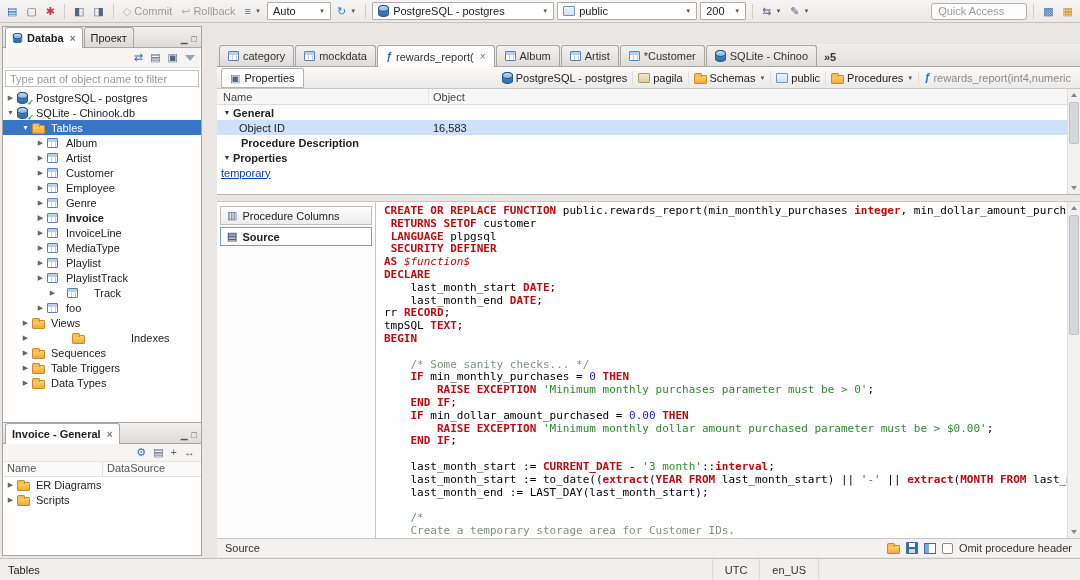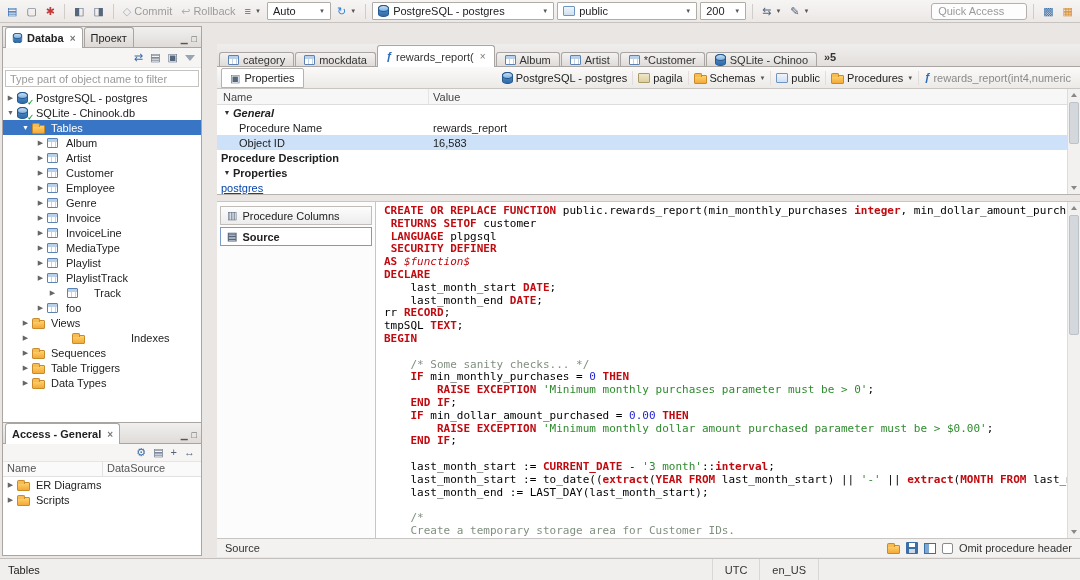--- a/index.html
+++ b/index.html
@@ -89,21 +89,21 @@
     background:#f7f5f4;border-bottom:1px solid #e7e4e1;flex:0 0 auto}
   .pp-head{display:flex;height:15px;border-bottom:1px solid #e2e2e2;background:#fafafa;color:#555;flex:0 0 auto}
   .pp-head .c1{width:100px;padding-left:4px;border-right:1px solid #e2e2e2}
   .pp-head .c2{padding-left:4px}
   .pp-rows{flex:1;overflow:hidden}
 
   
   .rpanel{position:absolute;top:44px;left:217px;right:0;bottom:23px;display:flex;flex-direction:column}
   .etabs{height:23px;display:flex;align-items:flex-end;background:linear-gradient(#f0eeed,#e2dfdc);
     border-bottom:1px solid #a8a5a2;padding-left:2px;flex:0 0 auto}
-  .etab{height:14px;display:flex;align-items:center;gap:4px;padding:0 8px;border:1px solid #a8a5a2;
+  .etab{height:21px;display:flex;align-items:center;gap:4px;padding:0 8px;border:1px solid #a8a5a2;
     border-bottom:none;border-radius:3px 3px 0 0;background:linear-gradient(#f4f2f1,#dedbd8);margin-right:1px;
     white-space:nowrap;color:#333;cursor:default}
   .etab.act{background:#fff;height:22px;margin-bottom:-1px;position:relative;z-index:2}
   .etab-overflow{margin:0 0 3px 6px;color:#333;font-weight:bold}
   .erow2{height:22px;display:flex;align-items:center;background:linear-gradient(#fbfaf9,#eceae7);
     border-bottom:1px solid #c8c5c2;padding:0 4px;flex:0 0 auto}
   .properties-tab{display:flex;align-items:center;gap:4px;height:20px;padding:0 8px;background:#fff;
     border:1px solid #b5b2af;border-radius:2px 2px 0 0;margin-bottom:-1px}
   .crumbs{margin-left:auto;display:flex;align-items:center;overflow:hidden;white-space:nowrap}
   .crumb{display:flex;align-items:center;gap:3px;padding:1px 5px;border-left:1px solid #e0ddda;cursor:default}
@@ -293,21 +293,21 @@
       <div class="trow" data-name="tree-item" style="padding-left: 32px;">
         <span class="exp" data-name="expand-right-icon">▶</span>
         <span class="ic-wrap"><span class="si i-table" data-name="table-icon"></span></span>
         <span class="tlabel" data-name="tree-item-label">Employee</span>
       </div>
       <div class="trow" data-name="tree-item" style="padding-left: 32px;">
         <span class="exp" data-name="expand-right-icon">▶</span>
         <span class="ic-wrap"><span class="si i-table" data-name="table-icon"></span></span>
         <span class="tlabel" data-name="tree-item-label">Genre</span>
       </div>
-      <div class="trow" data-name="tree-item" style="padding-left: 32px;">
+      <div class="trow" data-name="tree-item" style="padding-left: 32px; font-weight: bold;">
         <span class="exp" data-name="expand-right-icon">▶</span>
         <span class="ic-wrap"><span class="si i-table" data-name="table-icon"></span></span>
         <span class="tlabel" data-name="tree-item-label">Invoice</span>
       </div>
       <div class="trow" data-name="tree-item" style="padding-left: 32px;">
         <span class="exp" data-name="expand-right-icon">▶</span>
         <span class="ic-wrap"><span class="si i-table" data-name="table-icon"></span></span>
         <span class="tlabel" data-name="tree-item-label">InvoiceLine</span>
       </div>
       <div class="trow" data-name="tree-item" style="padding-left: 32px;">
@@ -357,21 +357,21 @@
       </div>
       <div class="trow" data-name="tree-item" style="padding-left: 17px;">
         <span class="exp" data-name="expand-right-icon">▶</span>
         <span class="ic-wrap"><span class="si i-folder" data-name="folder-icon"></span></span>
         <span class="tlabel" data-name="tree-item-label">Data Types</span>
       </div>
     </div>
   <div class="ppanel" data-name="project-panel">
     <div class="tabbar" data-name="project-tabbar">
       <div class="ctab act" data-name="tab-project-general">
-        <span data-name="tab-label">Access - General</span>
+        <span data-name="tab-label">Invoice - General</span>
         <span class="tclose" data-name="close-icon">×</span>
       </div>
       <span class="winbtns" data-name="panel-window-buttons">
         <span data-name="minimize-icon">▁</span>
         <span data-name="maximize-icon">□</span>
       </span>
     </div>
     <div class="pp-toolbar" data-name="project-toolbar">
       <span class="gi" data-name="gear-icon">⚙</span>
       <span class="gi" data-name="collapse-all-icon">▤</span>
@@ -460,57 +460,51 @@
         </span>
         <span class="crumb muted" data-name="breadcrumb-item">
           <span class="gi" data-name="function-icon">ƒ</span>
           <span class="ctxt" data-name="breadcrumb-label">rewards_report(int4,numeric</span>
         </span>
       </div>
   </div>
   <div class="pgrid" data-name="properties-grid">
     <div class="pghead" data-name="properties-grid-header">
       <div class="col1" data-name="column-header-name">Name</div>
-      <div class="col2" data-name="column-header-value">Value</div>
+      <div class="col2" data-name="column-header-value">Object</div>
     </div>
     <div data-name="properties-rows">
         <div class="prow grp" data-name="property-row">
-          <div class="pname" data-name="property-name-cell" style="padding-left: 4px; font-style: italic;">
+          <div class="pname" data-name="property-name-cell" style="padding-left: 4px;">
             <span class="parrow" data-name="expand-down-icon">▼</span>
             <span data-name="property-name">General</span>
           </div>
           <div class="pvalue" data-name="property-value-cell"><span data-name="property-value"></span></div>
-        </div>
-        <div class="prow" data-name="property-row">
-          <div class="pname" data-name="property-name-cell" style="padding-left: 22px;">
-            <span data-name="property-name">Procedure Name</span>
-          </div>
-          <div class="pvalue" data-name="property-value-cell"><span data-name="property-value">rewards_report</span></div>
         </div>
         <div class="prow sel" data-name="property-row">
           <div class="pname" data-name="property-name-cell" style="padding-left: 22px;">
             <span data-name="property-name">Object ID</span>
           </div>
           <div class="pvalue" data-name="property-value-cell"><span data-name="property-value">16,583</span></div>
         </div>
         <div class="prow" data-name="property-row">
-          <div class="pname bold" data-name="property-name-cell" style="padding-left: 4px;">
+          <div class="pname bold" data-name="property-name-cell" style="padding-left: 24px;">
             <span data-name="property-name">Procedure Description</span>
           </div>
           <div class="pvalue" data-name="property-value-cell"><span data-name="property-value"></span></div>
         </div>
         <div class="prow grp" data-name="property-row">
           <div class="pname" data-name="property-name-cell" style="padding-left: 4px;">
             <span class="parrow" data-name="expand-down-icon">▼</span>
             <span data-name="property-name">Properties</span>
           </div>
           <div class="pvalue" data-name="property-value-cell"><span data-name="property-value"></span></div>
         </div>
         <div class="prow" data-name="property-row">
-          <div class="pvalue" data-name="property-value-cell"><span class="linkv" data-name="property-value">postgres</span></div>
+          <div class="pvalue" data-name="property-value-cell"><span class="linkv" data-name="property-value">temporary</span></div>
         </div>
       </div>
     <div class="vsb" data-name="properties-scrollbar">
       <div class="sb-btn" data-name="scroll-up-button">
           <span class="tri-up" data-name="arrow-up-icon"></span>
         </div>
       <div class="thumb" style="top:13px;height:42px" data-name="scrollbar-thumb"></div>
       <div class="sb-btn bot" data-name="scroll-down-button">
           <span class="tri-down" data-name="arrow-down-icon"></span>
         </div>

